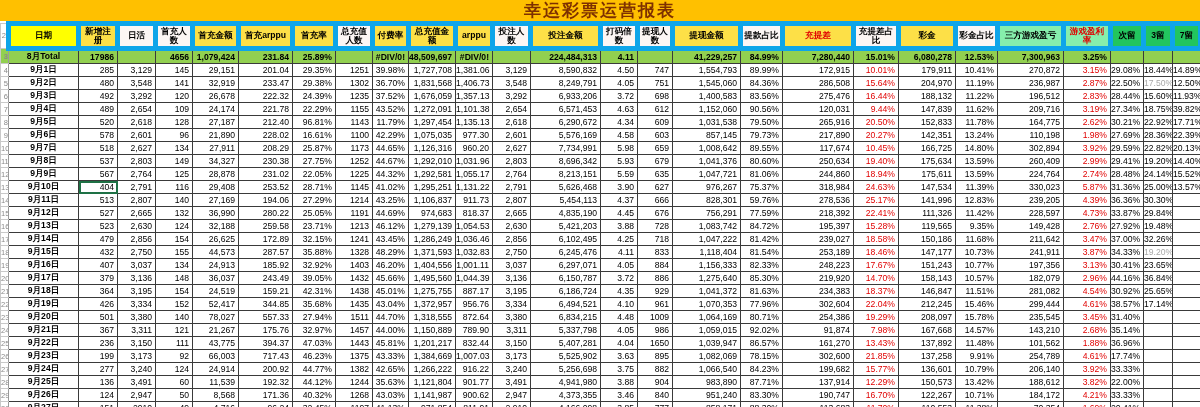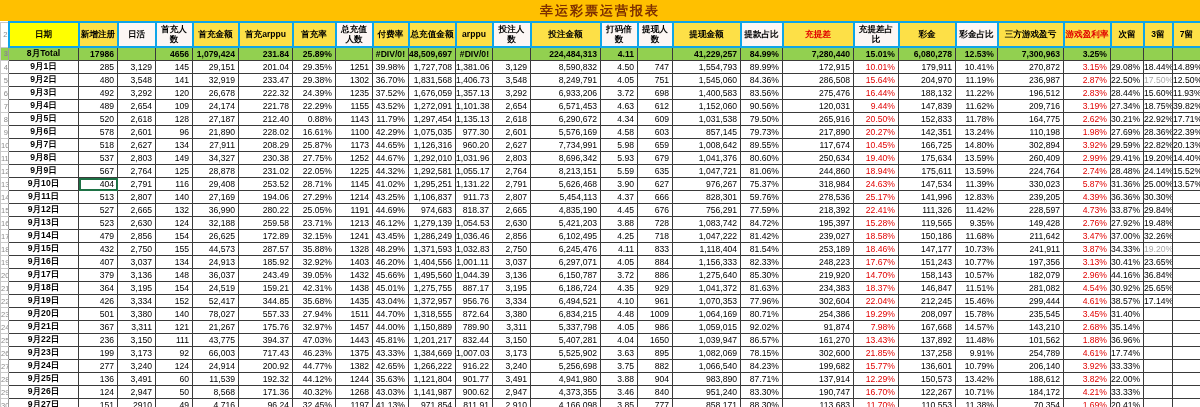--- a/index.html
+++ b/index.html
@@ -1,36 +1,36 @@
 <!DOCTYPE html>
 <html><head>
 <meta charset="utf-8">
 <style>
   html,body{margin:0;padding:0;}
   body{width:1200px;height:407px;overflow:hidden;background:#fff;
        font-family:"Liberation Sans","DejaVu Sans",sans-serif;}
   .title-bar{width:1200px;height:21px;background:#FFC000;color:#7E3000;
-    font-size:13px;font-weight:bold;text-align:center;line-height:21px;
+    font-size:17px;font-weight:bold;text-align:center;line-height:21px;
     letter-spacing:2px;}
   table{border-collapse:collapse;table-layout:fixed;width:1200px;}
   td,th{overflow:hidden;white-space:nowrap;box-sizing:border-box;}
-  th{border:2px solid #0ea5e9;font-size:8.6px;font-weight:bold;height:25px;
+  th{border:5px solid #0ea5e9;font-size:8.6px;font-weight:bold;height:25px;
      line-height:1.05;padding:0 1px;white-space:normal;vertical-align:middle;
      text-align:center;color:#000;}
   td{border:1px solid #3a3a3a;height:11px;font-size:8.6px;padding:0 3px 0 0;
      text-align:right;color:#000;background:#fff;}
   td.date{text-align:center;font-weight:bold;padding:0;}
   td.gut,th.gut{border:1px solid #c9c9c9;border-right:1px solid #9a9a9a;
      background:#fff;color:#8a8a8a;font-size:7.5px;font-weight:normal;
      text-align:right;padding:0;}
   tr.total td{background:#92D050;font-weight:bold;}
   .h-pink{background:#fde047}
   .h-white{background:#FCF6F4}
-  .h-lav{background:#fde047}
-  .h-blue{background:#fde047}
+  .h-lav{background:#86efac}
+  .h-blue{background:#22c55e}
   .h-yellow{background:#FFFF00}
   .red{color:#E00000;}
   .grey{color:#A8A8A8;}
   td.sel{outline:2px solid #1E7145;outline-offset:-2px;position:relative;margin-left:48px;}
 </style>
 </head>
 <body>
 
 <div class="title-bar">幸运彩票运营报表</div>
 
@@ -242,21 +242,21 @@
         <td>39.82%</td>
       </tr>
       <tr>
         <td class="gut">8</td>
         <td class="date">9月5日</td>
         <td>520</td>
         <td>2,618</td>
         <td>128</td>
         <td>27,187</td>
         <td>212.40</td>
-        <td>0.88%</td>
+        <td>96.81%</td>
         <td>1143</td>
         <td>11.79%</td>
         <td>1,297,454</td>
         <td>1,135.13</td>
         <td>2,618</td>
         <td>6,290,672</td>
         <td>4.34</td>
         <td>609</td>
         <td>1,031,538</td>
         <td>79.50%</td>

